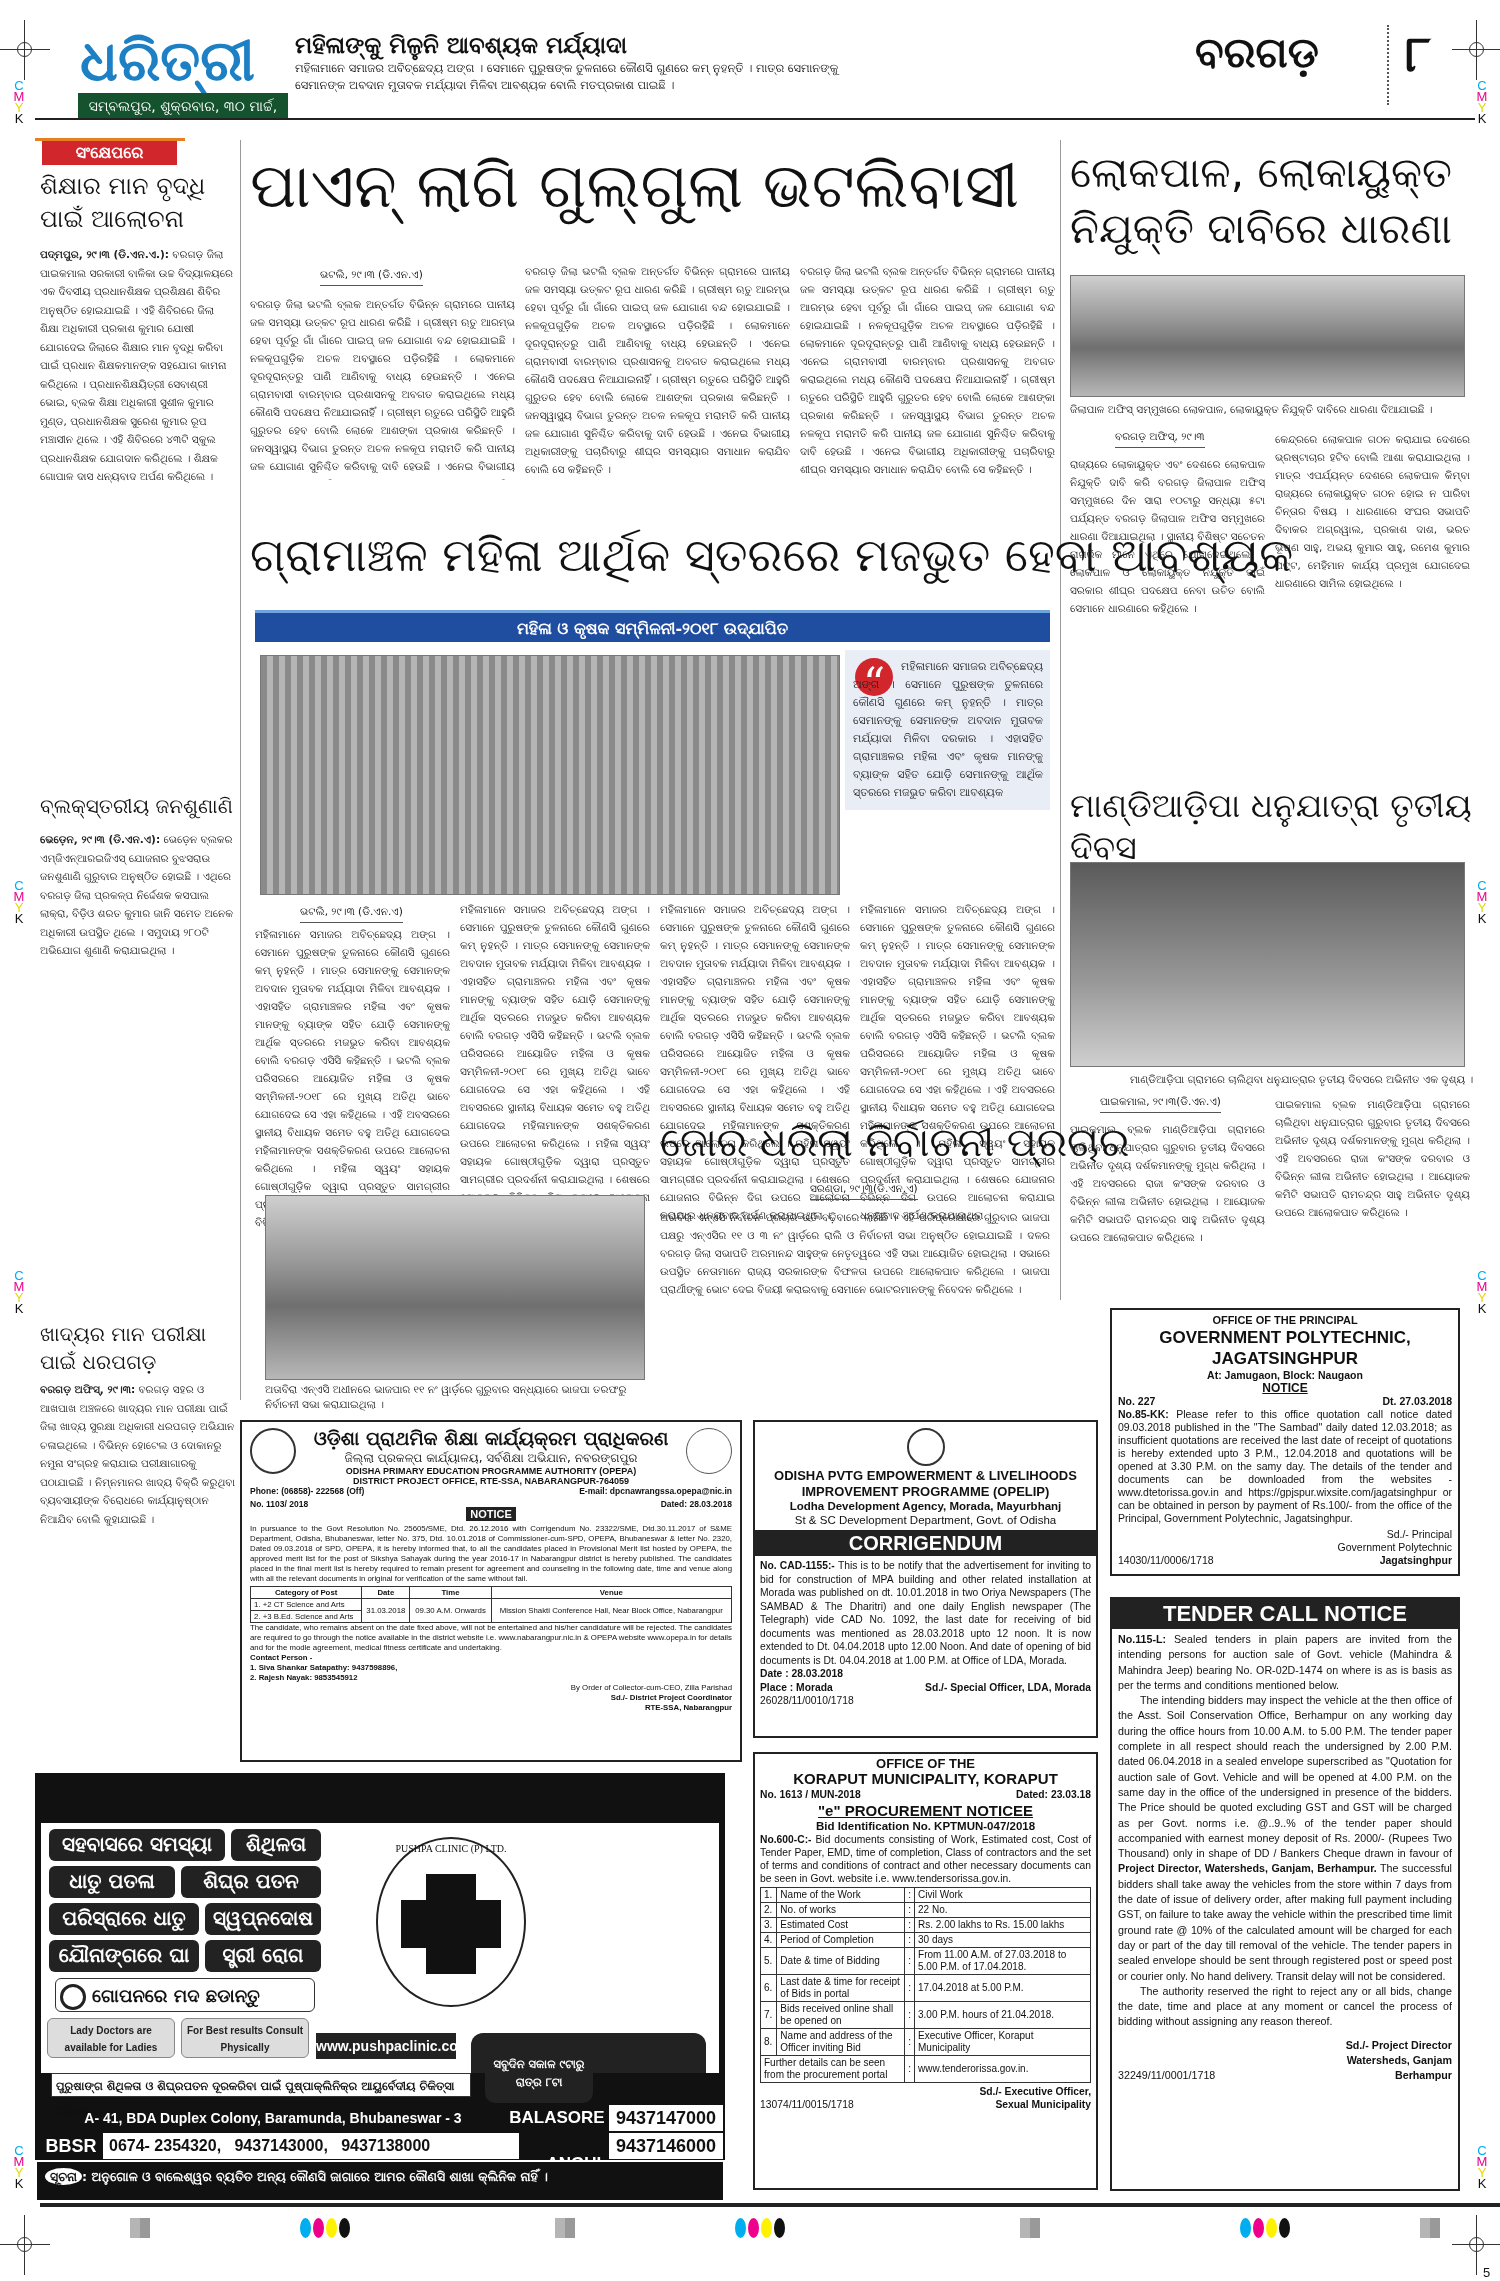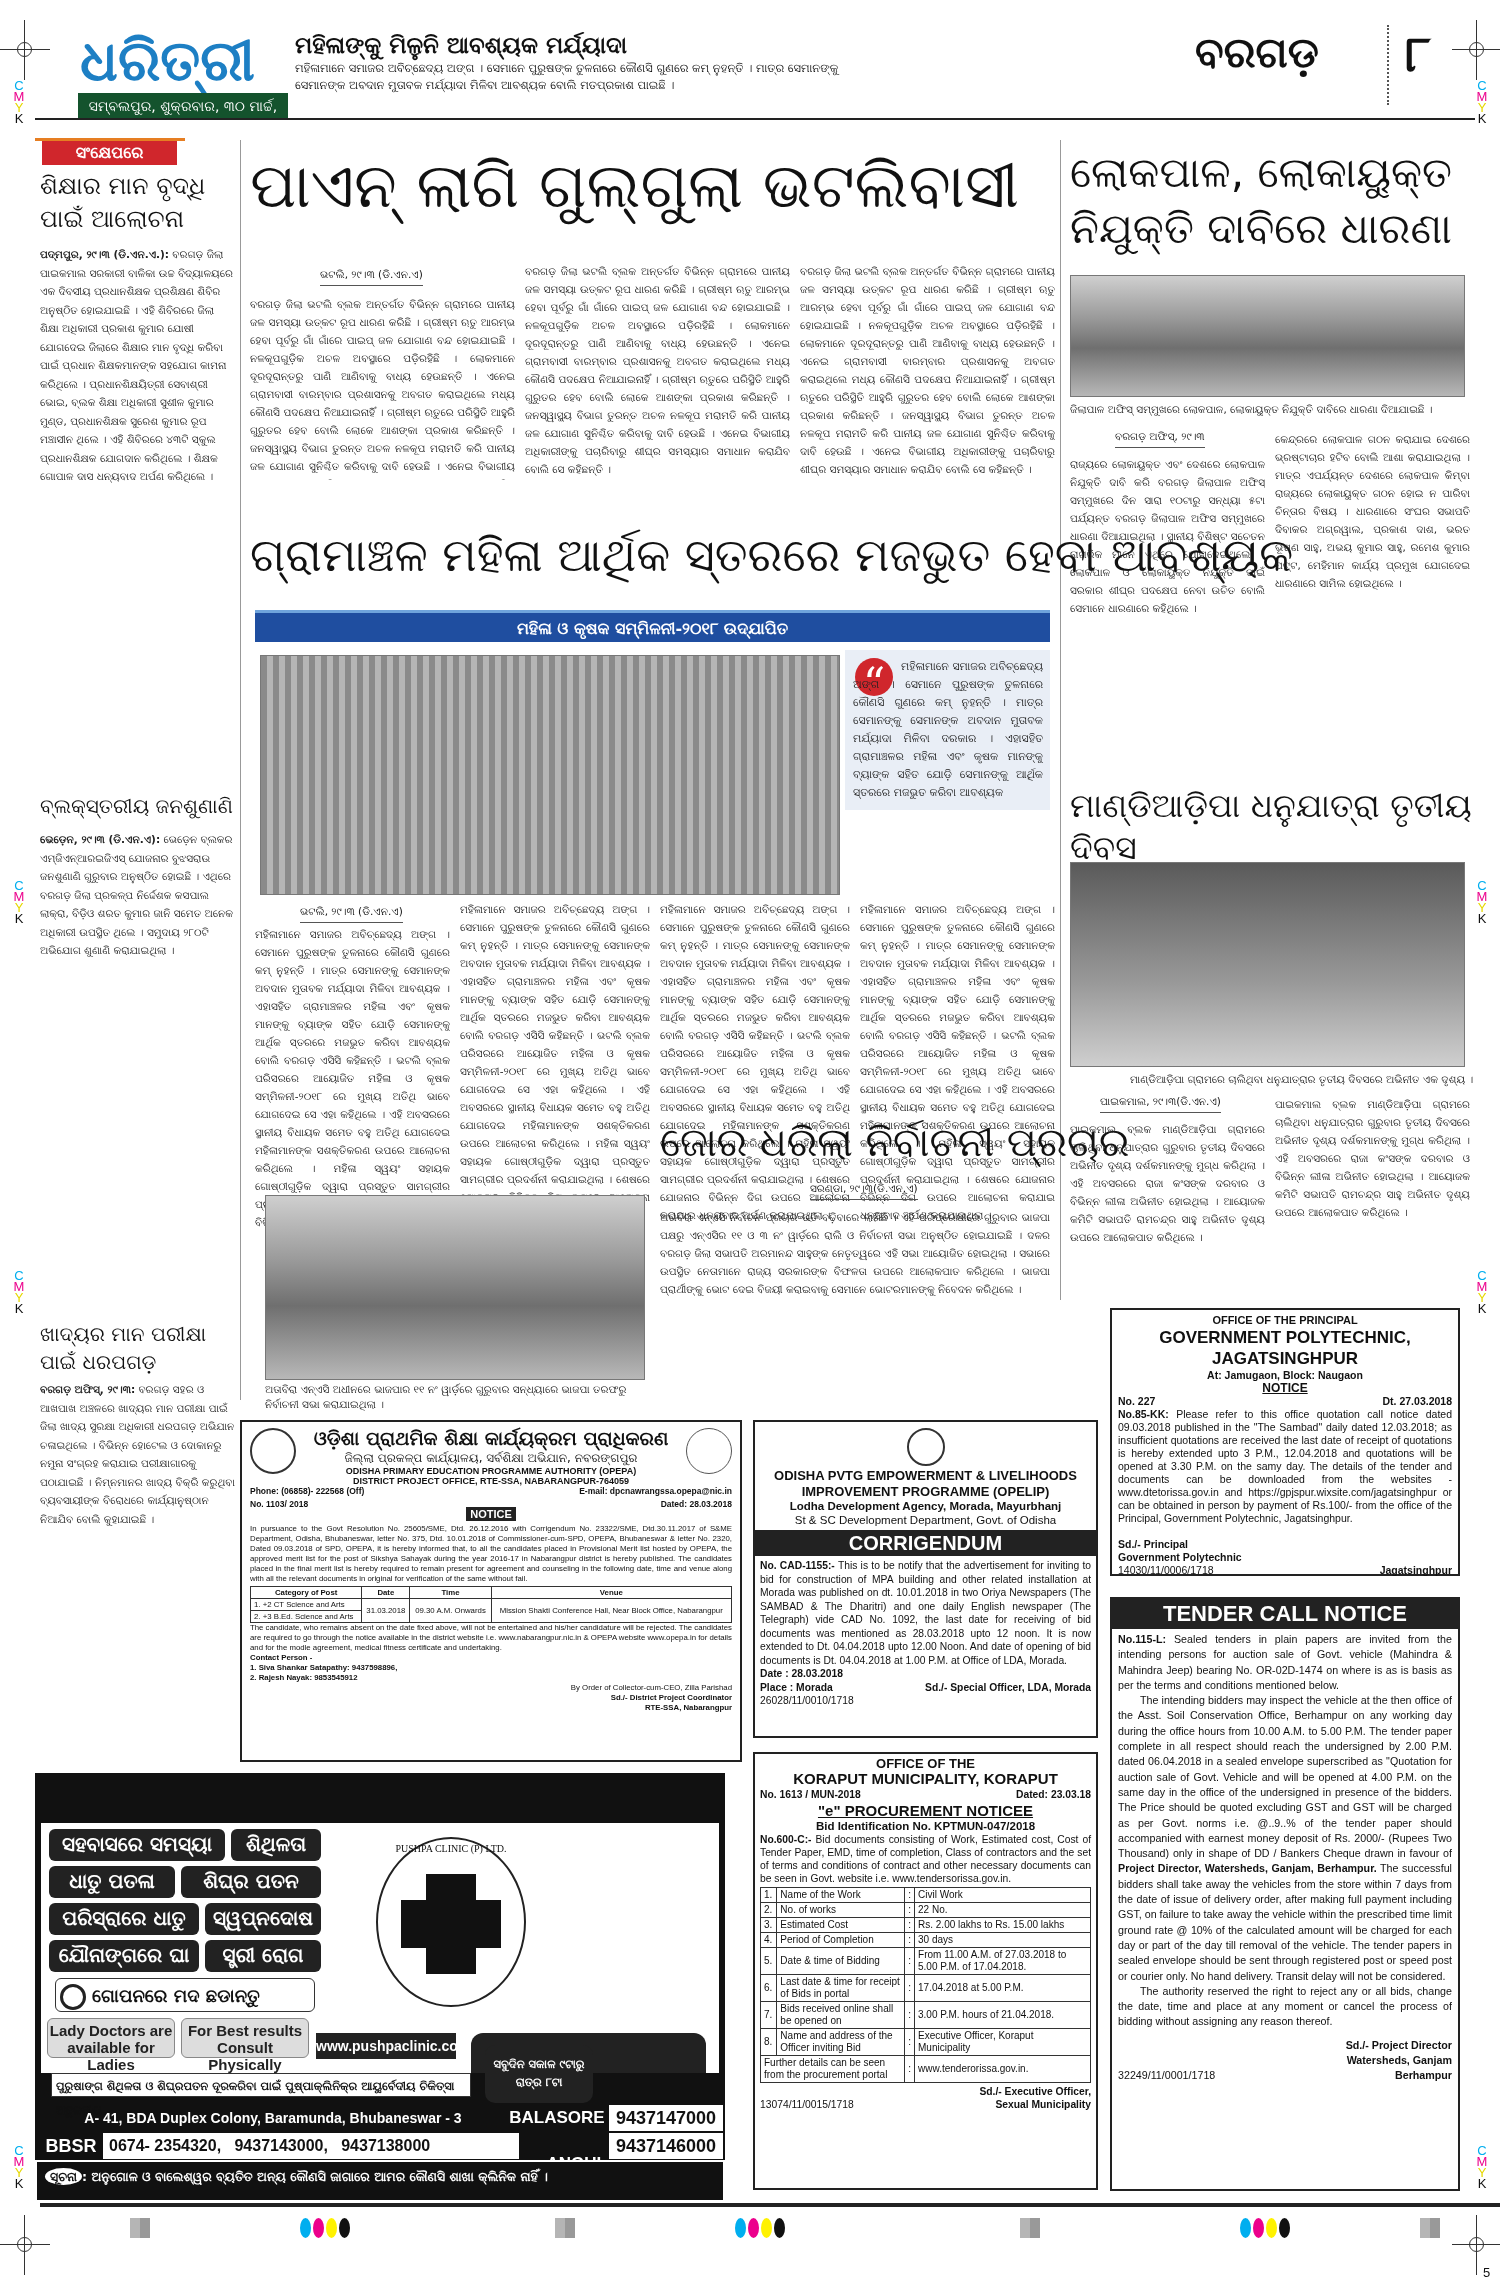--- a/index.html
+++ b/index.html
@@ -37,21 +37,21 @@
 .quotebox{left:845px;top:650px;width:205px;height:160px;background:#e9eef6}
 .quote-mark{position:absolute;left:10px;top:8px;width:38px;height:38px;border-radius:50%;background:#d0262c;color:#fff;font-family:"DejaVu Serif",serif;font-size:44px;line-height:52px;text-align:center}
 .ad{position:absolute;border:2px solid #222;background:#fff;font-family:"Liberation Sans",sans-serif;color:#111}
 .ad .c{text-align:center}
 table.t{border-collapse:collapse;font-family:"Liberation Sans",sans-serif}
 table.t td,table.t th{border:1px solid #333;padding:1px 3px;vertical-align:middle}
 .clinic{left:35px;top:1773px;width:690px;height:387px;background:#111;border:2px solid #111}
 .clinic .banner{position:absolute;left:4px;top:4px;width:678px;height:40px;background:repeating-conic-gradient(from 0deg at 50% 100%,#bbb 0deg 4deg,#eee 4deg 8deg);font-family:"Liberation Serif",serif;font-weight:bold;font-size:33px;line-height:40px;text-align:center;color:#111}
 .clinic .inner{position:absolute;left:4px;top:48px;width:678px;height:250px;background:#fff}
 .pill{position:absolute;background:#222;color:#fff;border-radius:6px;font-size:20px;line-height:30px;height:32px;text-align:center;font-weight:bold}
-.gpill{position:absolute;background:#ddd;border:1px solid #888;border-radius:6px;font-family:"Liberation Sans",sans-serif;font-weight:bold;font-size:15px;line-height:17px;text-align:center;color:#222}
+.gpill{position:absolute;background:#ddd;border:1px solid #888;border-radius:6px;font-family:"Liberation Sans",sans-serif;font-weight:bold;font-size:10px;line-height:17px;text-align:center;color:#222}
 .clinic .row{position:absolute;background:#fff;height:26px;font-family:"Liberation Sans",sans-serif;font-weight:bold;font-size:16px;line-height:26px;color:#111}
 .clinic .dk{position:absolute;height:26px;color:#fff;font-family:"Liberation Sans",sans-serif;font-weight:bold;font-size:17px;line-height:26px}
 .footline{left:40px;top:2203px;width:1465px;height:4px;background:#222}
 .dot{position:absolute;width:11px;height:20px;border-radius:50%}
 .gsq{position:absolute;width:20px;height:20px;background:linear-gradient(90deg,#b5b5b5 50%,#999 50%)}
 </style>
 </head>
 <body>
 
 <div class="reg" style="left:0;top:20px">
@@ -188,21 +188,21 @@
 <div class="ad" style="left:1110px;top:1308px;width:350px;height:268px;padding:4px 6px;font-size:10.5px;line-height:13px">
   <div class="c" style="font-weight:bold;font-size:11px">OFFICE OF THE PRINCIPAL</div>
   <div class="c" style="font-weight:bold;font-size:17px;line-height:21px">GOVERNMENT POLYTECHNIC, JAGATSINGHPUR</div>
   <div class="c" style="font-weight:bold">At: Jamugaon, Block: Naugaon</div>
   <div class="c" style="font-weight:bold;font-size:12px;text-decoration:underline">NOTICE</div>
   <div style="display:flex;justify-content:space-between;font-weight:bold">
       <span>No. 227</span>
       <span>Dt. 27.03.2018</span>
     </div>
   <div style="text-align:justify"><b>No.85-KK:</b> <span>Please refer to this office quotation call notice dated 09.03.2018 published in the "The Sambad" daily dated 12.03.2018; as insufficient quotations are received the last date of receipt of quotations is hereby extended upto 3 P.M., 12.04.2018 and quotations will be opened at 3.30 P.M. on the samy day. The details of the tender and documents can be downloaded from the websites - www.dtetorissa.gov.in and https://gpjspur.wixsite.com/jagatsinghpur or can be obtained in person by payment of Rs.100/- from the office of the Principal, Government Polytechnic, Jagatsinghpur.</span></div>
-  <div style="text-align:left;font-weight:bold;margin-top:13px">
+  <div style="text-align:right;font-weight:normal;margin-top:3px">
       <div>Sd./- Principal</div>
       <div>Government Polytechnic</div>
     </div>
   <div style="display:flex;justify-content:space-between">
       <span>14030/11/0006/1718</span>
       <b>Jagatsinghpur</b>
     </div>
 </div>
 
 <div class="ad" style="left:1110px;top:1597px;width:350px;height:594px;font-size:10.7px;line-height:15.3px">

